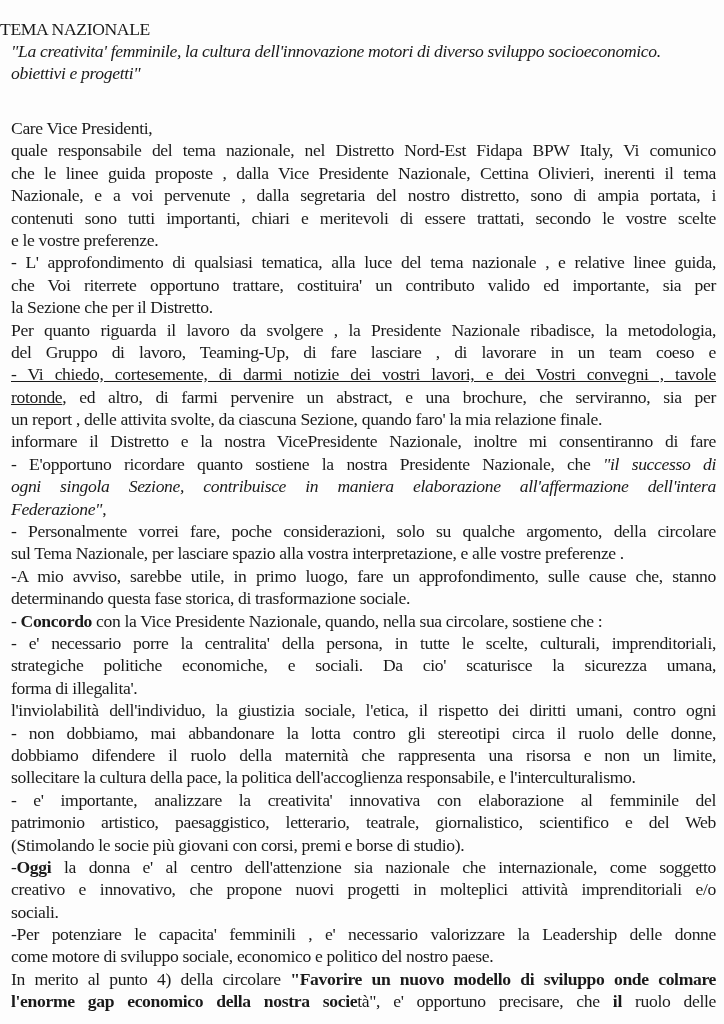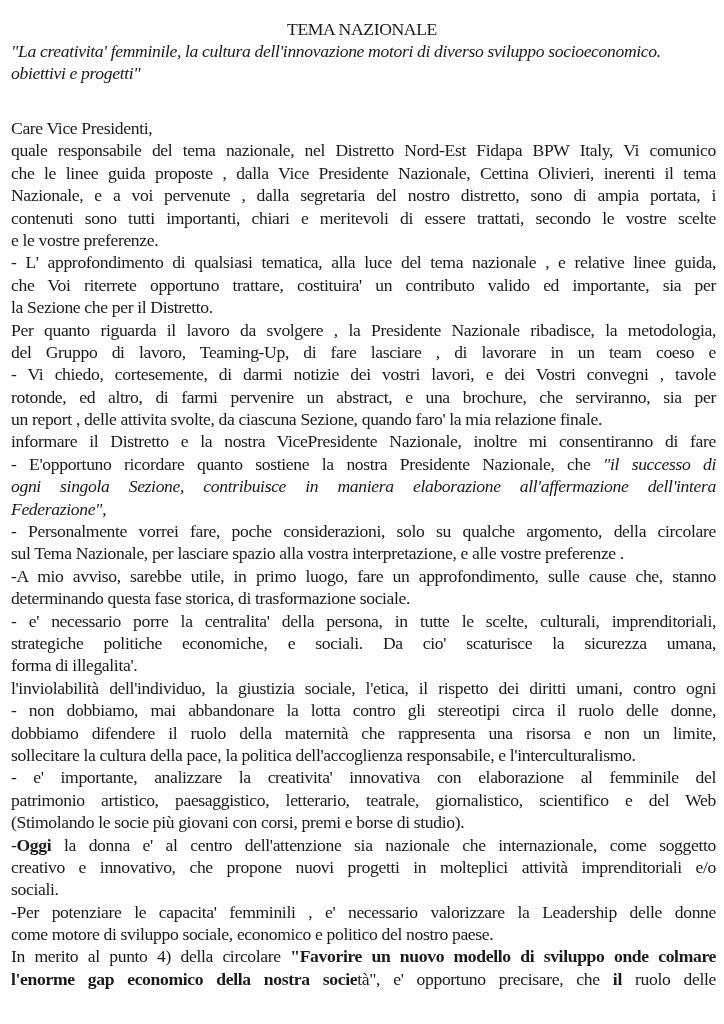--- a/index.html
+++ b/index.html
@@ -6,36 +6,36 @@
   body { width: 724px; height: 1024px; overflow: hidden; position: relative; }
   .page {
     position: absolute; left: 0; top: 0; width: 724px; height: 1024px;
     background: #fdfdfd;
     font-family: "Liberation Serif", "DejaVu Serif", serif;
     color: #1a1a1a;
     font-size: 17.6px;
     letter-spacing: -0.35px;
   }
   .title {
-    position: absolute; top: 18px; left: 0; width: 724px; text-align: center;
+    position: absolute; top: 18px; left: 0; width: 724px; text-align: left;
     font-size: 17.6px; line-height: 22px;
   }
   .subtitle {
     position: absolute; top: 40px; left: 11px; width: 705px;
     font-style: italic; line-height: 22px;
   }
   .body {
     position: absolute; top: 117px; left: 11px; width: 705px;
     line-height: 22.4px;
   }
   .ln { display: block; white-space: nowrap; height: 22.4px; overflow: visible; }
   .j { text-align: justify; text-align-last: justify; white-space: normal; }
   .it { font-style: italic; }
   .b { font-weight: bold; }
-  .u { }
+  .u { text-decoration: underline; }
 </style>
 </head>
 <body>
 
 <div class="page">
 
   <div class="title">TEMA NAZIONALE</div>
 
   <div class="subtitle">
     <span class="ln">"La creativita' femminile, la cultura dell'innovazione motori di diverso sviluppo socioeconomico.</span>
@@ -66,20 +66,21 @@
     <span class="ln j"><span>- E'opportuno ricordare quanto sostiene la nostra Presidente Nazionale, che </span><span class="it">"il successo di</span></span>
     <span class="ln j it">ogni singola Sezione, contribuisce in maniera elaborazione all'affermazione dell'intera</span>
     <span class="ln"><span class="it">Federazione"</span><span>,</span></span>
 
     <span class="ln j">- Personalmente vorrei  fare, poche considerazioni, solo su qualche argomento, della circolare</span>
     <span class="ln">sul Tema Nazionale, per lasciare spazio alla vostra interpretazione, e alle vostre preferenze .</span>
 
     <span class="ln j">-A mio avviso, sarebbe utile, in primo luogo, fare un   approfondimento, sulle cause che, stanno</span>
     <span class="ln">determinando  questa fase storica, di trasformazione  sociale.</span>
 
+    <span class="ln"><span>- </span><span class="b">Concordo</span><span> con   la Vice Presidente Nazionale, quando, nella sua circolare, sostiene che :</span></span>
 
     <span class="ln j">  - e'  necessario porre la centralita' della  persona,  in tutte le scelte, culturali, imprenditoriali,</span>
     <span class="ln j">strategiche politiche    economiche, e sociali. Da cio' scaturisce la   sicurezza umana,</span>
     <span class="ln">forma di illegalita'.</span>
     <span class="ln j">l'inviolabilità dell'individuo, la giustizia sociale, l'etica, il rispetto dei diritti umani, contro ogni</span>
 
     <span class="ln j">- non  dobbiamo, mai abbandonare la lotta contro gli stereotipi  circa il ruolo delle donne,</span>
     <span class="ln j">dobbiamo difendere il ruolo della maternità che rappresenta una risorsa e non un limite,</span>
     <span class="ln">sollecitare la cultura della pace,  la politica dell'accoglienza responsabile, e l'interculturalismo.</span>
 

